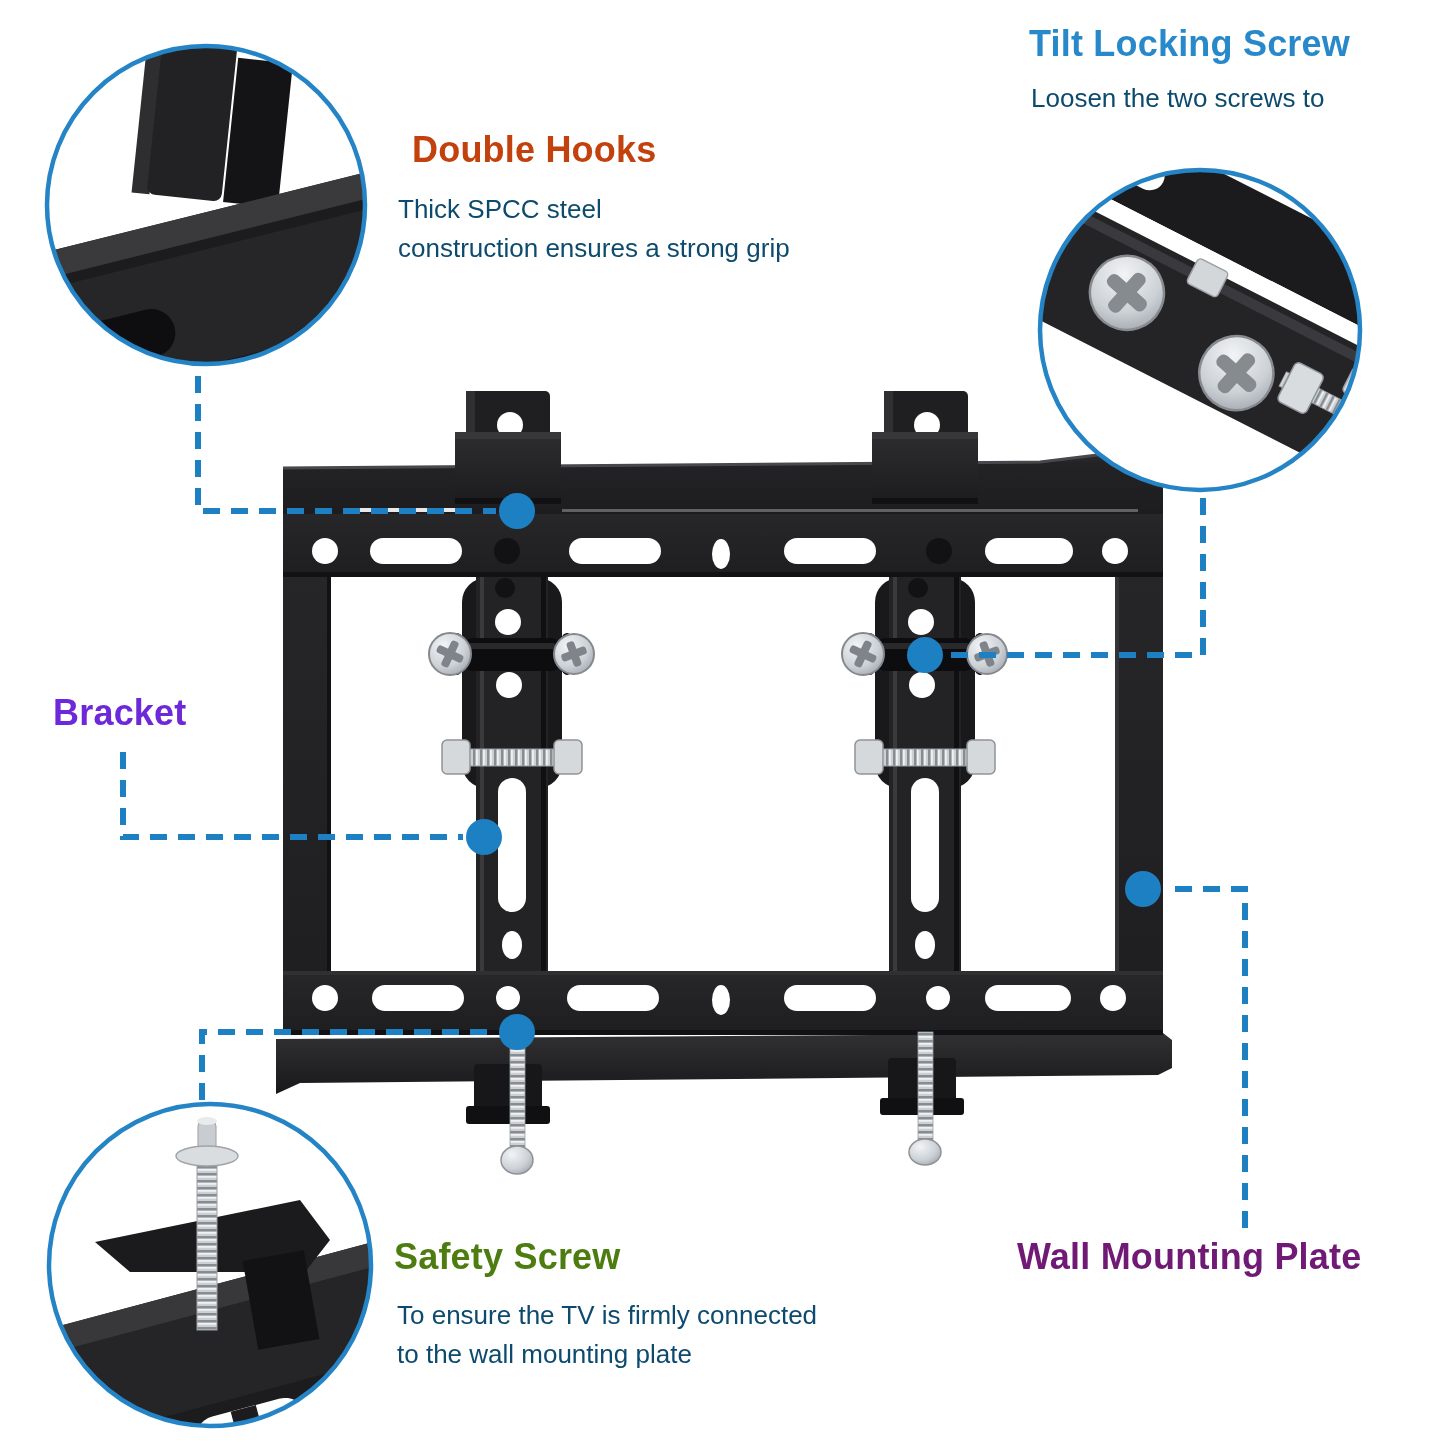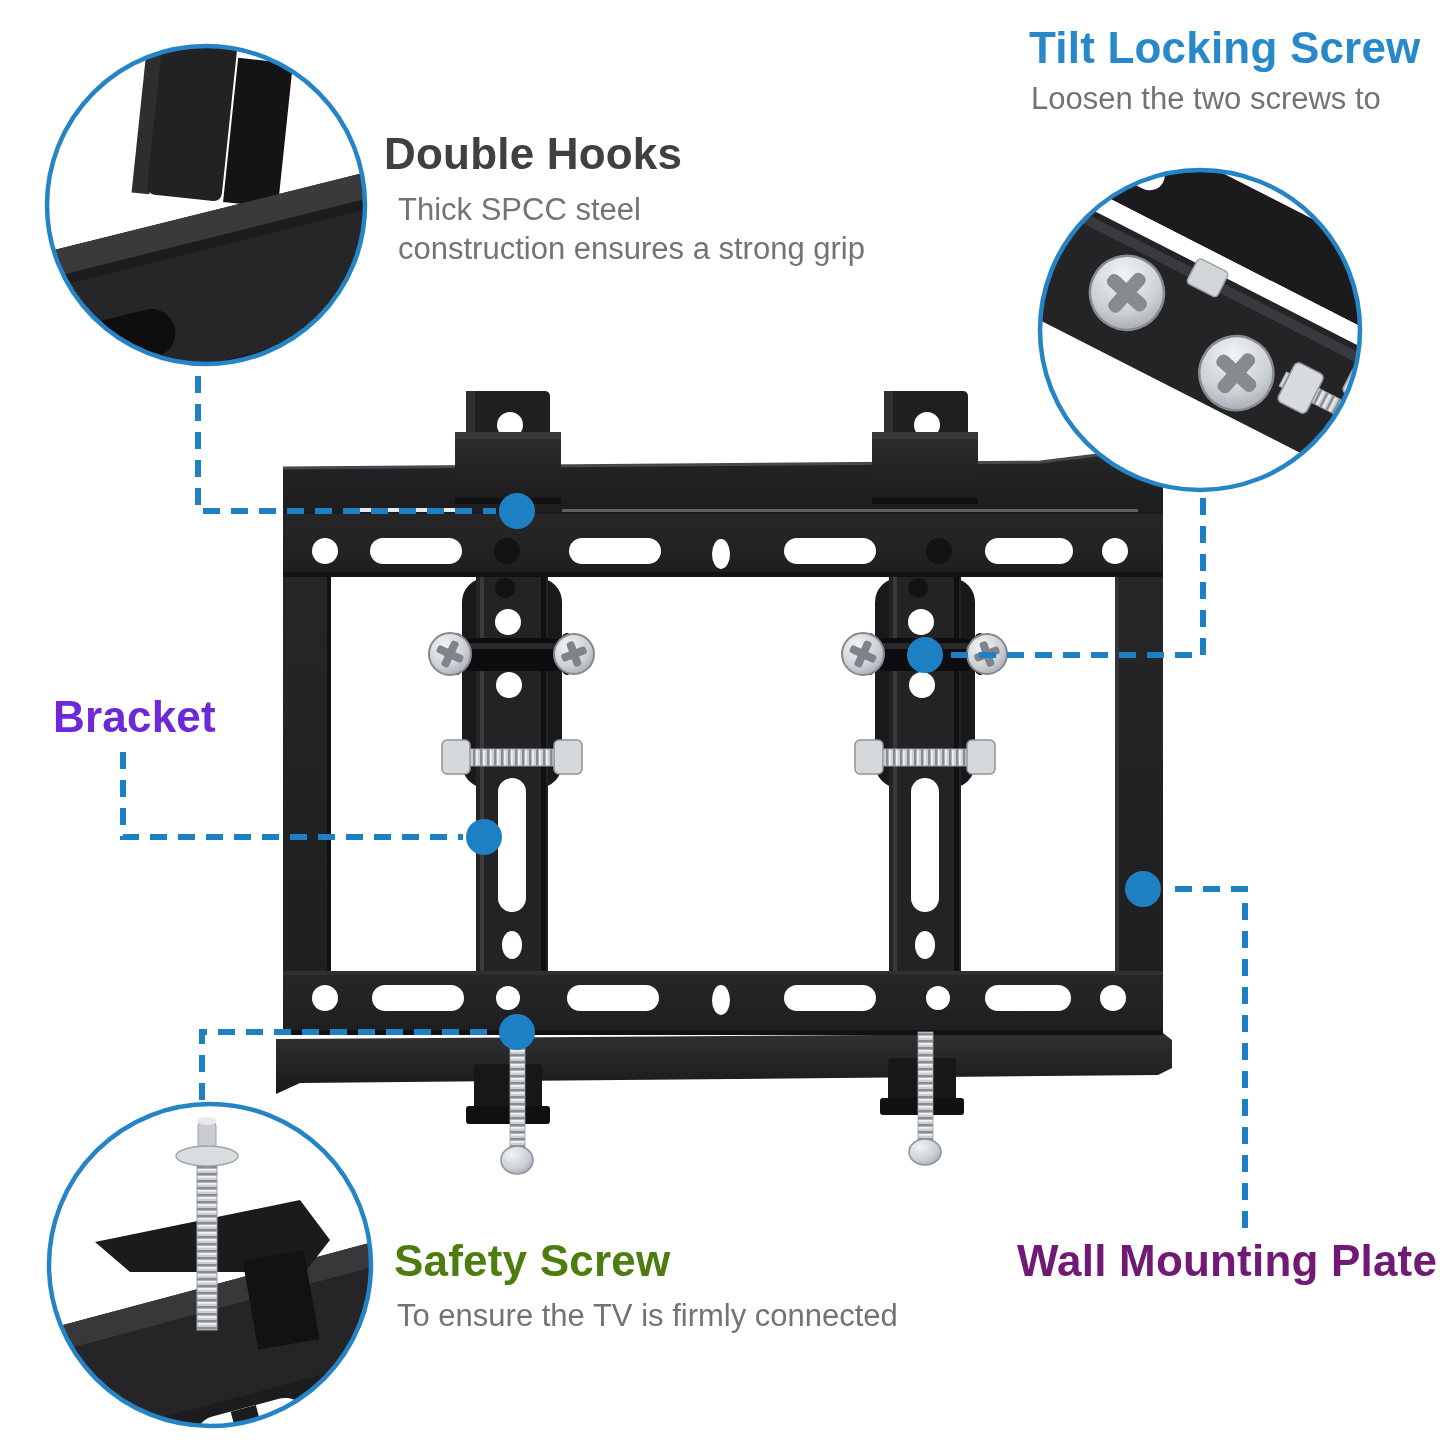--- a/index.html
+++ b/index.html
@@ -1,20 +1,20 @@
 <!DOCTYPE html>
 <html><head>
 <meta charset="utf-8">
 <style>
   html,body{margin:0;padding:0;background:#ffffff;}
   .canvas{position:relative;width:1445px;height:1445px;background:#ffffff;overflow:hidden;
           font-family:"Liberation Sans", sans-serif;}
   .stage{position:absolute;left:0;top:0;width:1445px;height:1445px;}
-  .callout-title{position:absolute;font-weight:700;font-size:44px;letter-spacing:.2px;line-height:1.05;white-space:nowrap;}
-  .callout-desc{position:absolute;font-size:31px;color:#737373;line-height:39px;white-space:nowrap;}
+  .callout-title{position:absolute;font-weight:700;font-size:36px;letter-spacing:.2px;line-height:1.05;white-space:nowrap;}
+  .callout-desc{position:absolute;font-size:26px;color:#0c4a6e;line-height:39px;white-space:nowrap;}
 </style>
 </head>
 <body>
 
 <div class="canvas">
 
 <svg class="stage" viewBox="0 0 1445 1445" aria-hidden="true">
   <defs>
     <radialGradient id="screwHead" cx="0.35" cy="0.3" r="0.85">
       <stop offset="0" stop-color="#f2f4f6"></stop>
@@ -287,33 +287,34 @@
       <rect x="250" y="1255" width="62" height="90" fill="#121214" transform="rotate(-10 281 1300)"></rect>
       <rect x="197" y="1150" width="20" height="180" fill="url(#threadsH)" stroke="#9aa0a5" stroke-width="1"></rect>
       <rect x="198" y="1122" width="18" height="34" rx="4" fill="#c9cdd1" stroke="#9aa0a5" stroke-width="1"></rect>
       <ellipse cx="207" cy="1121" rx="10" ry="4" fill="#e8eaec"></ellipse>
       <ellipse cx="207" cy="1156" rx="31" ry="10" fill="#dadde0" stroke="#a0a4a8" stroke-width="1.5"></ellipse>
     </g>
     <circle cx="210" cy="1265" r="161" fill="none" stroke="#2484c6" stroke-width="4.5"></circle>
   </g>
 </svg>
 
-<div class="callout-title" style="left:384px;top:131px;color:#404040">Double Hooks</div>
+<div class="callout-title" style="left:412px;top:131px;color:#c2410c">Double Hooks</div>
 <div class="callout-desc" style="left:398px;top:190px">
   <div>Thick SPCC steel</div>
   <div>construction ensures a strong grip</div>
 </div>
 
 <div class="callout-title" style="left:1029px;top:25px;color:#2889ca">Tilt Locking Screw</div>
 <div class="callout-desc" style="left:1031px;top:79px">
   <div>Loosen the two screws to</div>
 </div>
 
 <div class="callout-title" style="left:53px;top:694px;color:#6d28d9">Bracket</div>
 
 <div class="callout-title" style="left:394px;top:1238px;color:#4d7c0f">Safety Screw</div>
 <div class="callout-desc" style="left:397px;top:1296px">
   <div>To ensure the TV is firmly connected</div>
+  <div>to the wall mounting plate</div>
 </div>
 
 <div class="callout-title" style="left:1017px;top:1238px;color:#701a75">Wall Mounting Plate</div>
 
 </div>
 
 </body></html>

